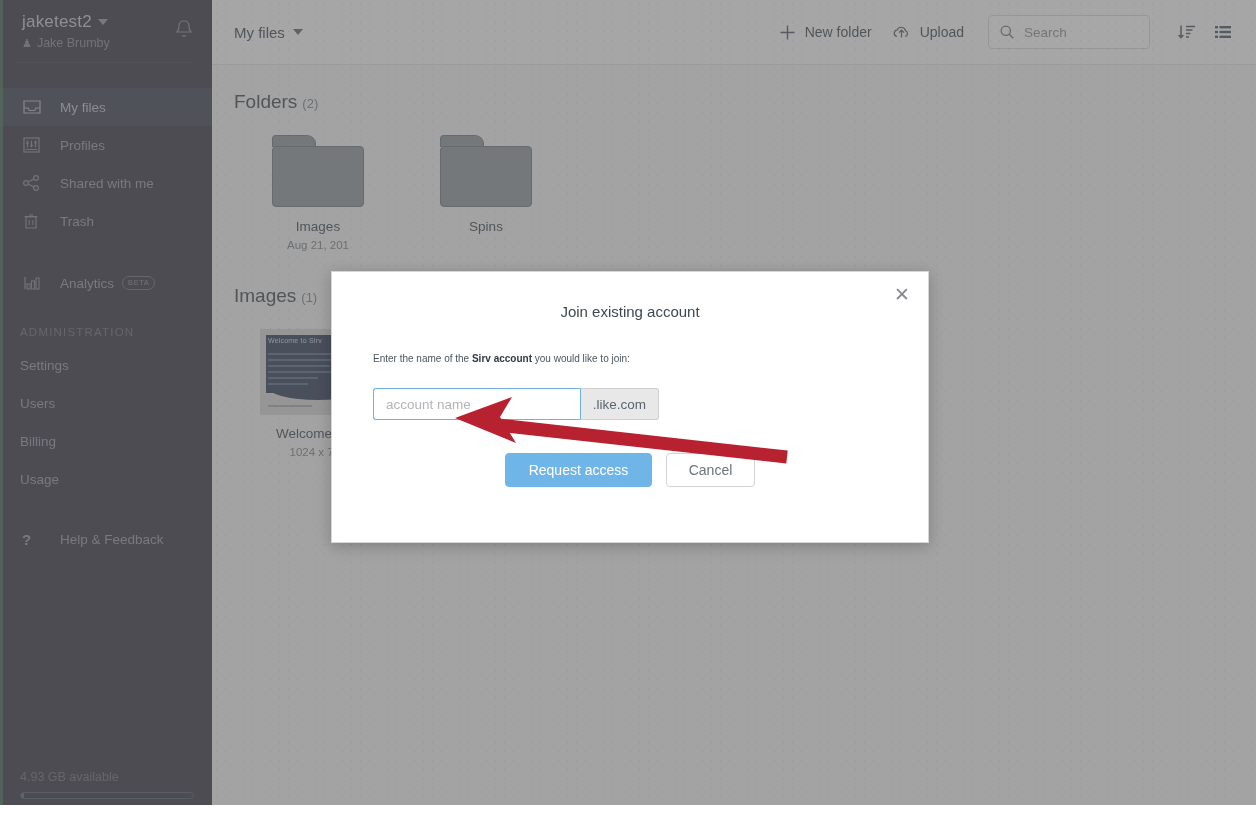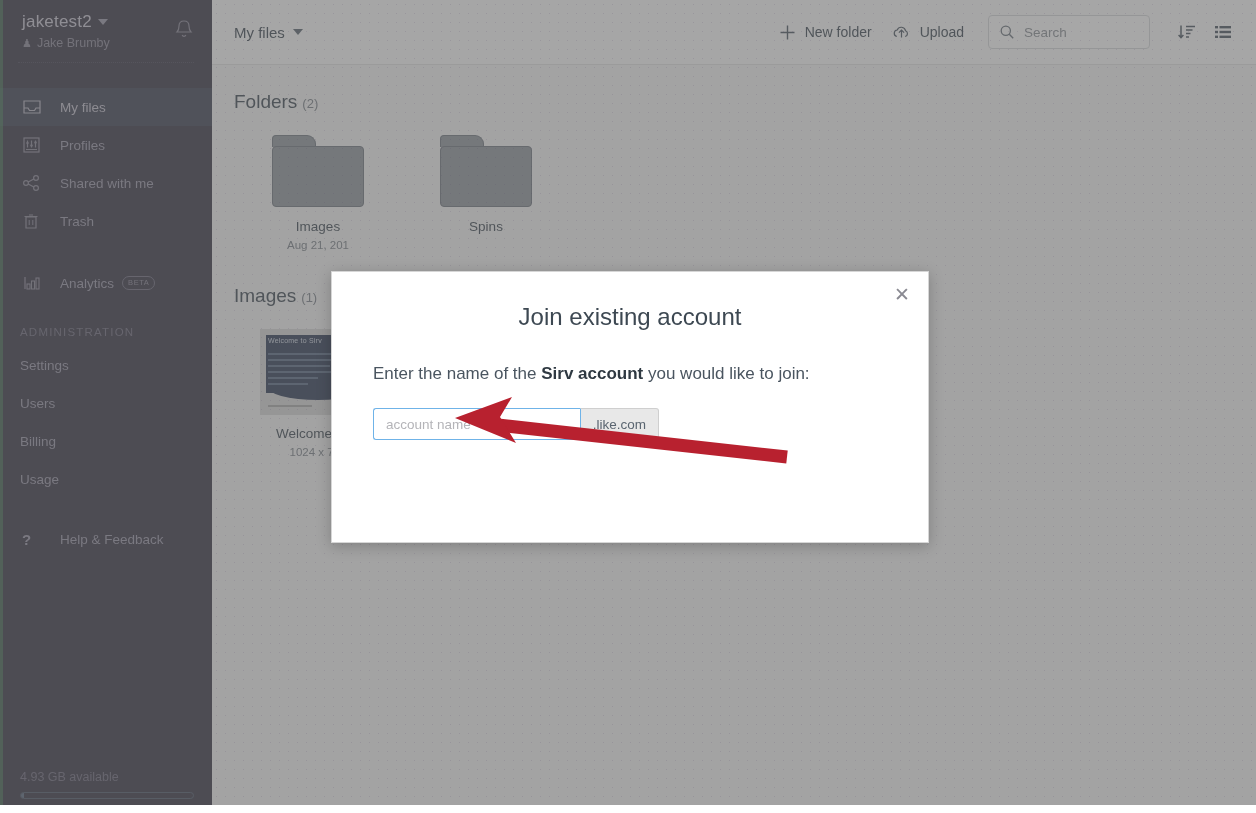--- a/index.html
+++ b/index.html
@@ -274,26 +274,26 @@
   .modal-close {
     position: absolute; right: 14px; top: 10px;
     width: 24px; height: 24px;
     display: flex; align-items: center; justify-content: center;
     font-size: 19px; color: #8a8a92; cursor: pointer;
     line-height: 1;
   }
   .modal-title {
     text-align: center;
     margin-top: 31px;
-    font-size: 24px; color: #3d4852; font-weight: normal;
+    font-size: 15px; color: #3d4852; font-weight: normal;
   }
   .modal-body { padding: 0 41px; }
   .modal-text {
     margin-top: 33px;
-    font-size: 17px; color: #4a5560;
+    font-size: 10px; color: #4a5560;
   }
   .modal-text b { color: #2f3942; font-weight: bold; }
   .input-row {
     margin-top: 24px;
     display: flex; align-items: stretch;
     width: 286px;
   }
   .acct-input {
     flex: 1 1 auto;
     height: 32px;
@@ -584,20 +584,24 @@
     <div class="modal-close">✕</div>
     <div class="modal-title">Join existing account</div>
     <div class="modal-body">
       <div class="modal-text"><span>Enter the name of the </span><b>Sirv account</b><span> you would like to join:</span></div>
 
       <div class="input-row">
         <input class="acct-input" type="text" placeholder="account name" style="">
         <div class="input-suffix">.like.com</div>
       </div>
 
+      <div class="btn-row">
+        <div class="btn btn-primary">Request access</div>
+        <div class="btn btn-secondary">Cancel</div>
+      </div>
     </div>
   </div>
 
   <svg id="arrow" viewBox="0 0 1256 813">
     <g>
       <path d="M787,457 L489,424" stroke="#b8212f" stroke-width="13" stroke-linecap="butt"></path>
       <path d="M455,418 L512,397 L500,417 L516,443 Z" fill="#b8212f"></path>
     </g>
   </svg>
 

